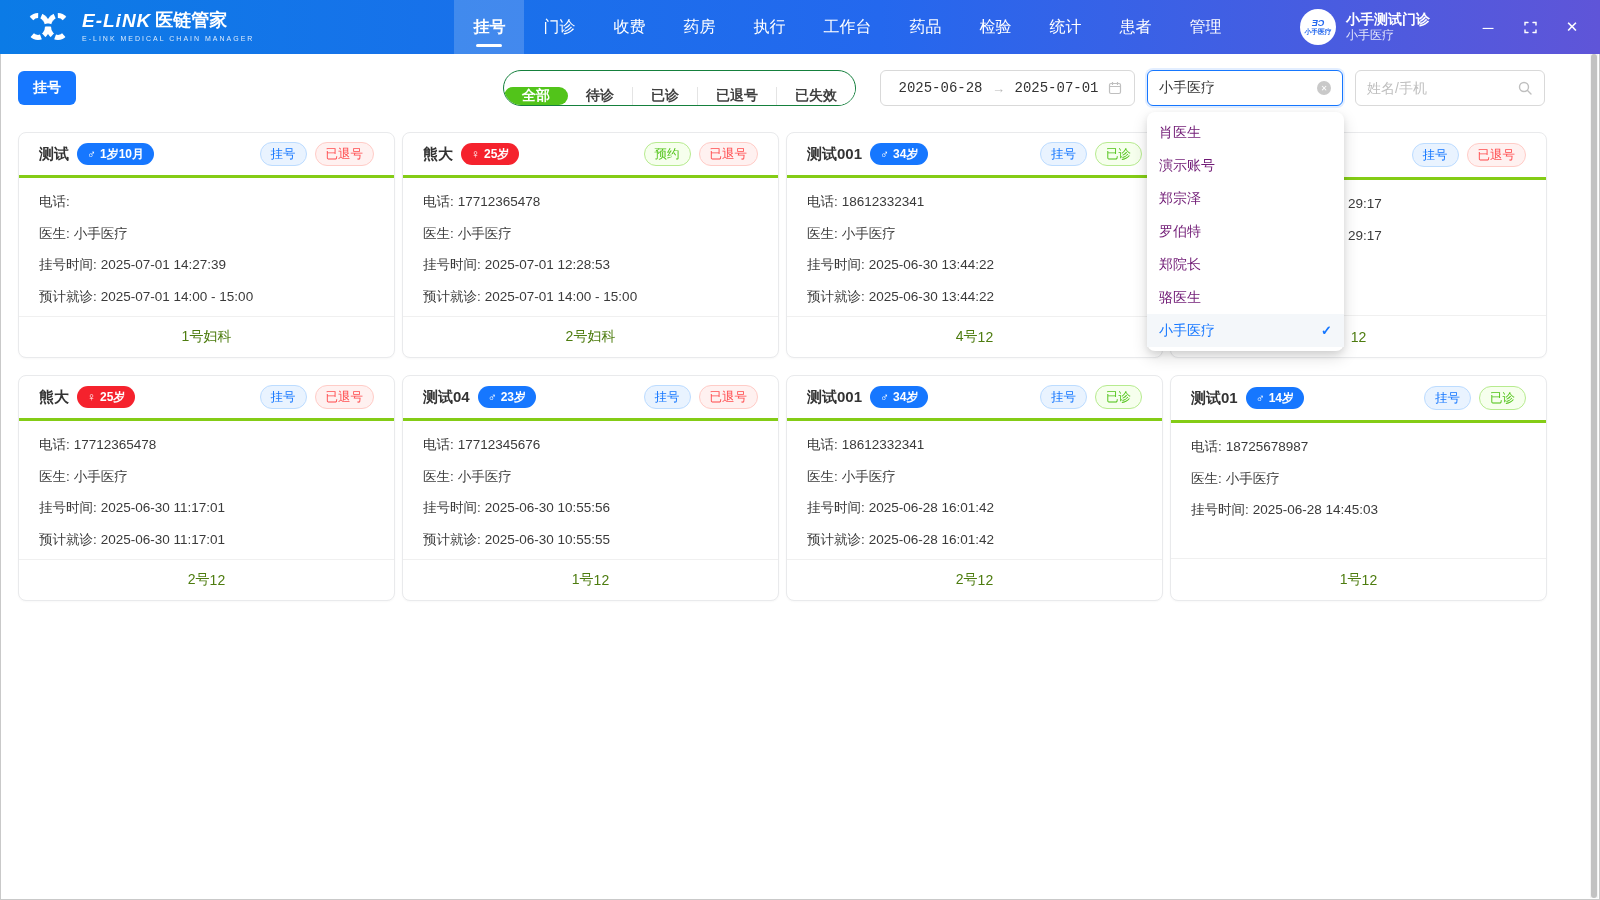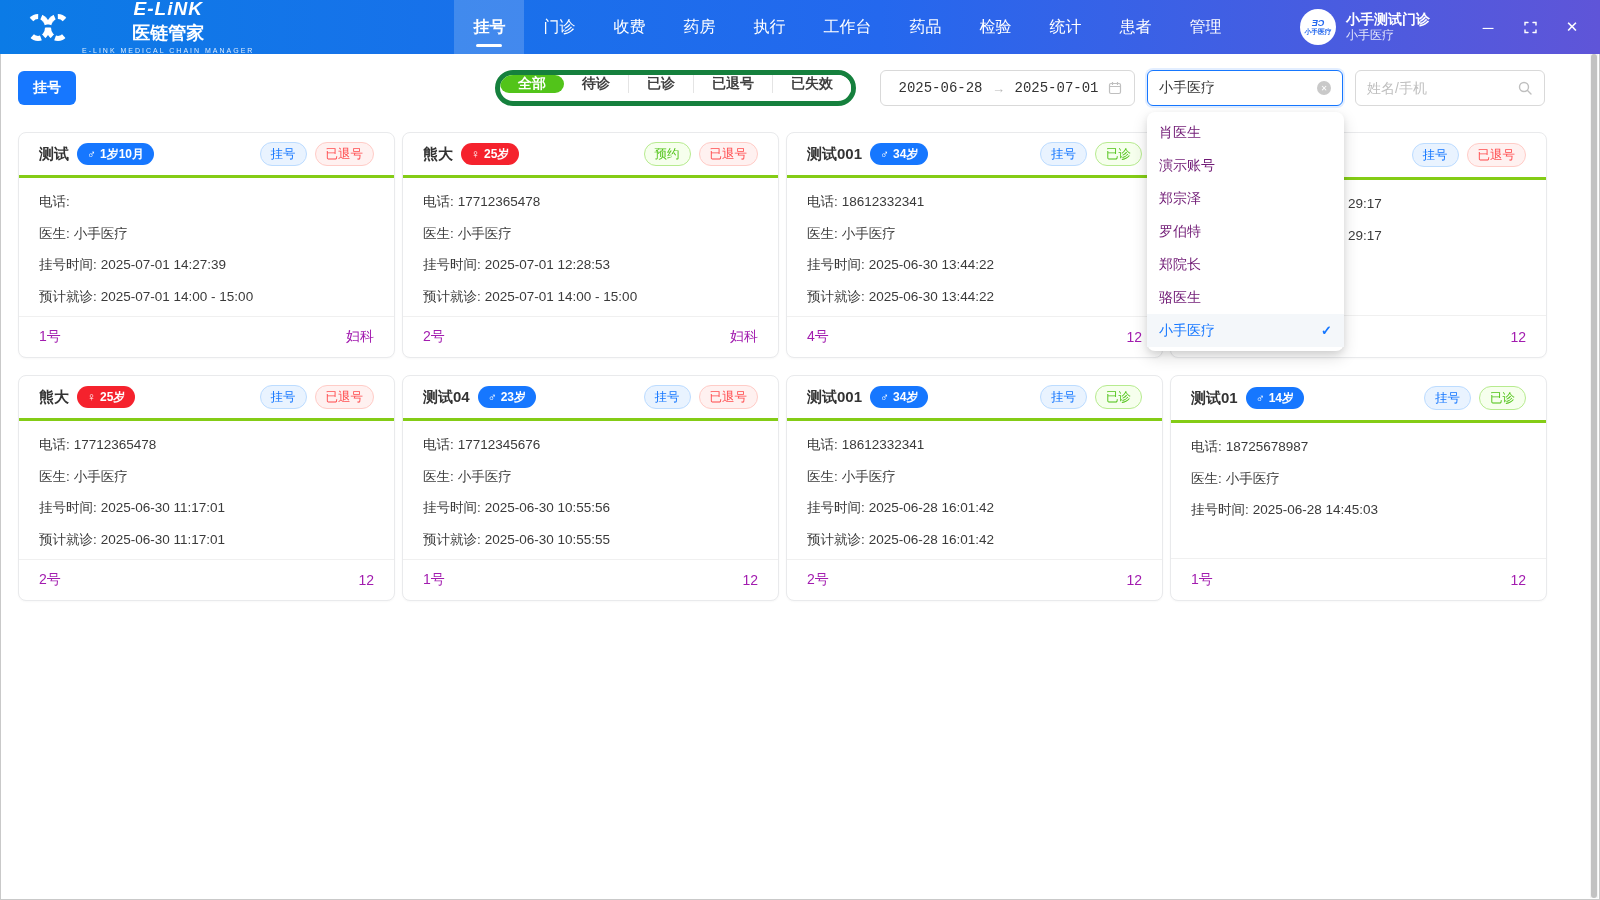--- a/index.html
+++ b/index.html
@@ -17,21 +17,21 @@
     position:absolute; top:0; left:0; width:1600px; height:54px;
     background:linear-gradient(90deg,#0b7be6 0%,#2468ee 55%,#5f55d8 100%);
     display:flex; align-items:center; color:#fff; z-index:80;
   }
   .brand { display:flex; align-items:center; margin-left:26px; gap:12px; }
   .logo-mark { display:flex; align-items:center; }
   .cmark { width:24px; height:27px; border:5px dashed #fff; border-radius:50%;
            border-right:5px solid transparent; display:inline-block; }
   .cmark.flip { transform:scaleX(-1); margin-right:-4px; }
   .brand-text { line-height:1.1; }
-  .brand-row { display:flex; align-items:center; gap:4px;flex-direction:column; }
+  .brand-row { display:flex; align-items:flex-start; gap:4px; }
   .brand-en { font-size:19px; font-weight:bold; font-style:italic; letter-spacing:1px; }
   .brand-cn { font-size:18px; font-weight:bold; }
   .brand-sub { font-size:7px; letter-spacing:2px; opacity:.85; margin-top:3px; }
 
   .nav { display:flex; align-items:stretch; height:54px; margin-left:200px; }
   .nav-item { padding:0 19px; display:flex; align-items:center; font-size:16px;
               cursor:pointer; position:relative; white-space:nowrap; }
   .nav-item.active { background:rgba(255,255,255,0.18); font-weight:bold; }
   .nav-item.active::after { content:""; position:absolute; left:50%; transform:translateX(-50%);
               bottom:7px; width:26px; height:3px; background:#fff; border-radius:2px; }
@@ -51,21 +51,21 @@
              cursor:pointer; font-size:15px; color:#fff; }
 
   
   .toolbar { position:absolute; top:70px; left:18px; width:1527px; height:36px;
              display:flex; align-items:center; z-index:40; }
   .btn-primary { background:#1677ff; color:#fff; border:none; border-radius:6px;
                  height:34px; padding:0 15px; font-size:14px; font-weight:bold;
                  font-family:inherit; cursor:pointer; }
   .toolbar-spacer { flex:1; }
 
-  .segmented { display:flex; align-items:flex-start; height:36px; border:5px solid #15803d;
+  .segmented { display:flex; align-items:flex-end; height:36px; border:1px solid #15803d;
                border-radius:18px; overflow:hidden; background:#fff; }
   .seg-item { display:flex; align-items:center; padding:0 18px; font-size:14px; font-weight:bold;
               color:#404040; cursor:pointer; background:#fff; white-space:nowrap; }
   .seg-item.sep { border-left:1px solid #e4e4e4; }
   .seg-item.active { background:#52c41a; color:#fff; border-radius:18px; }
 
   .date-range { display:flex; align-items:center; height:36px; width:255px; margin-left:24px;
                 border:1px solid #d9d9d9; border-radius:6px; background:#fff; padding:0 12px;
                 font-size:14px; color:#333; cursor:pointer; }
   .date-val { flex:1; text-align:center;font-family:Liberation Mono, monospace; }
@@ -110,21 +110,21 @@
   .badge { height:24px; border-radius:12px; padding:0 10px; font-size:12.5px; display:flex;
            align-items:center; margin-left:8px; white-space:nowrap; }
   .b-blue  { background:#e9f3ff; color:#1677ff; border:1px solid #bcdcff; }
   .b-red   { background:#fff1f0; color:#ff4d4f; border:1px solid #ffccc7; }
   .b-green { background:#f6ffed; color:#52c41a; border:1px solid #b7eb8f; }
   .card-body { flex:1; padding:8px 20px 4px; }
   .line { line-height:31.5px; font-size:13.5px; color:#3a3a3a; white-space:nowrap; }
   .line .val { margin-left:4px; }
   .line.frag { padding-left:157px; }
   .card-foot { height:42px; border-top:1px solid #f0f0f0; display:flex; align-items:center;
-               justify-content:space-between; padding:0 20px; font-size:14px; color:#a21caf; }
+               justify-content:center; padding:0 20px; font-size:14px; color:#4d7c0f; }
 
   
   .scrollbar { position:absolute; top:54px; right:2px; bottom:2px; width:8px; background:#f4f4f4;
                z-index:90; }
   .scroll-thumb { position:absolute; top:0; left:1px; width:6px; height:100%;
                   background:#c2c2c2; border-radius:3px; }
 </style>
 </head>
 <body>
 

